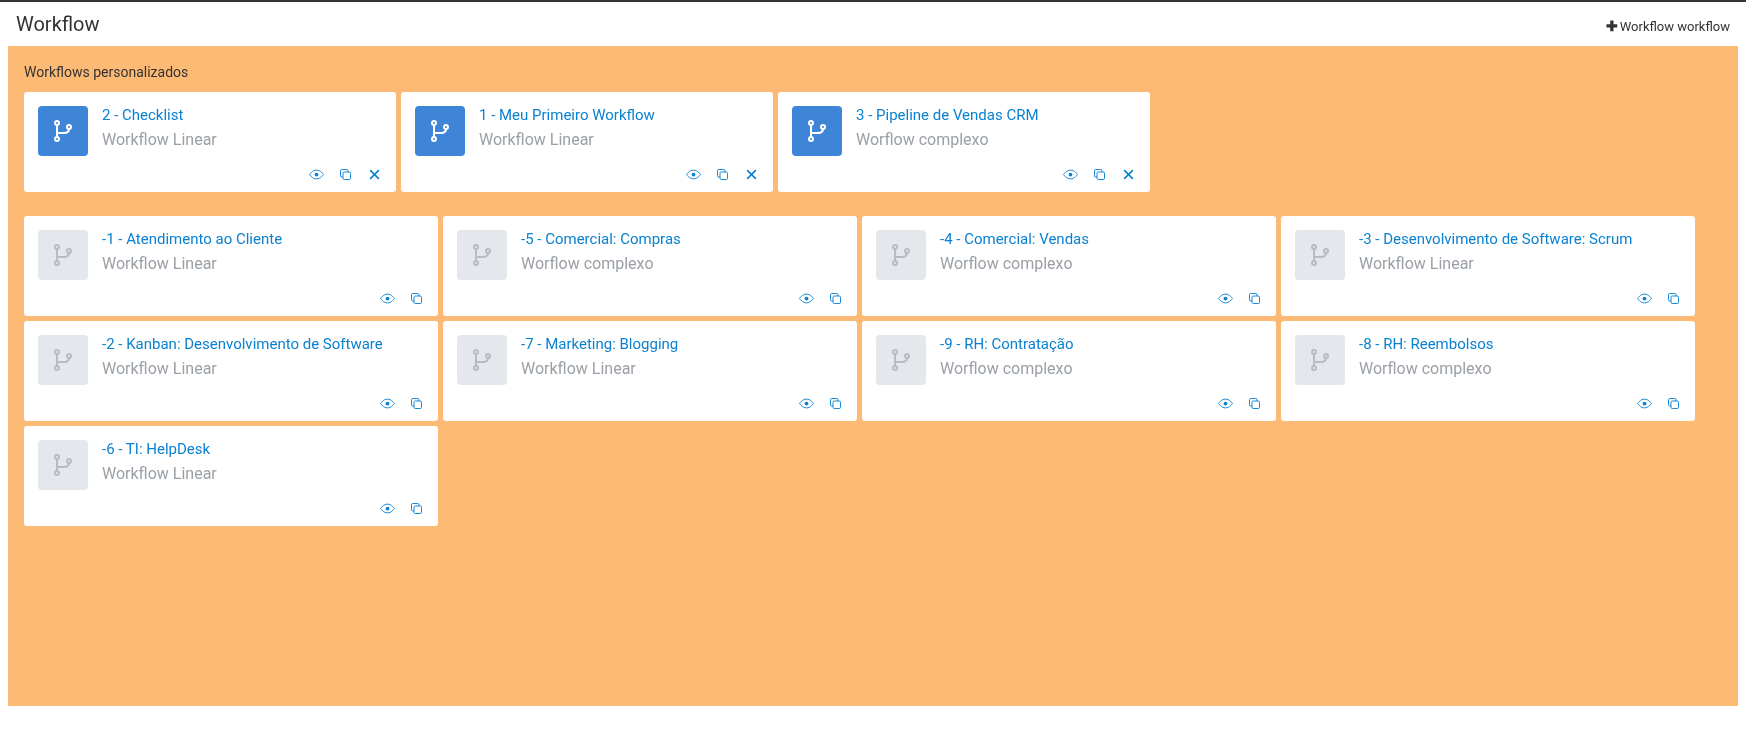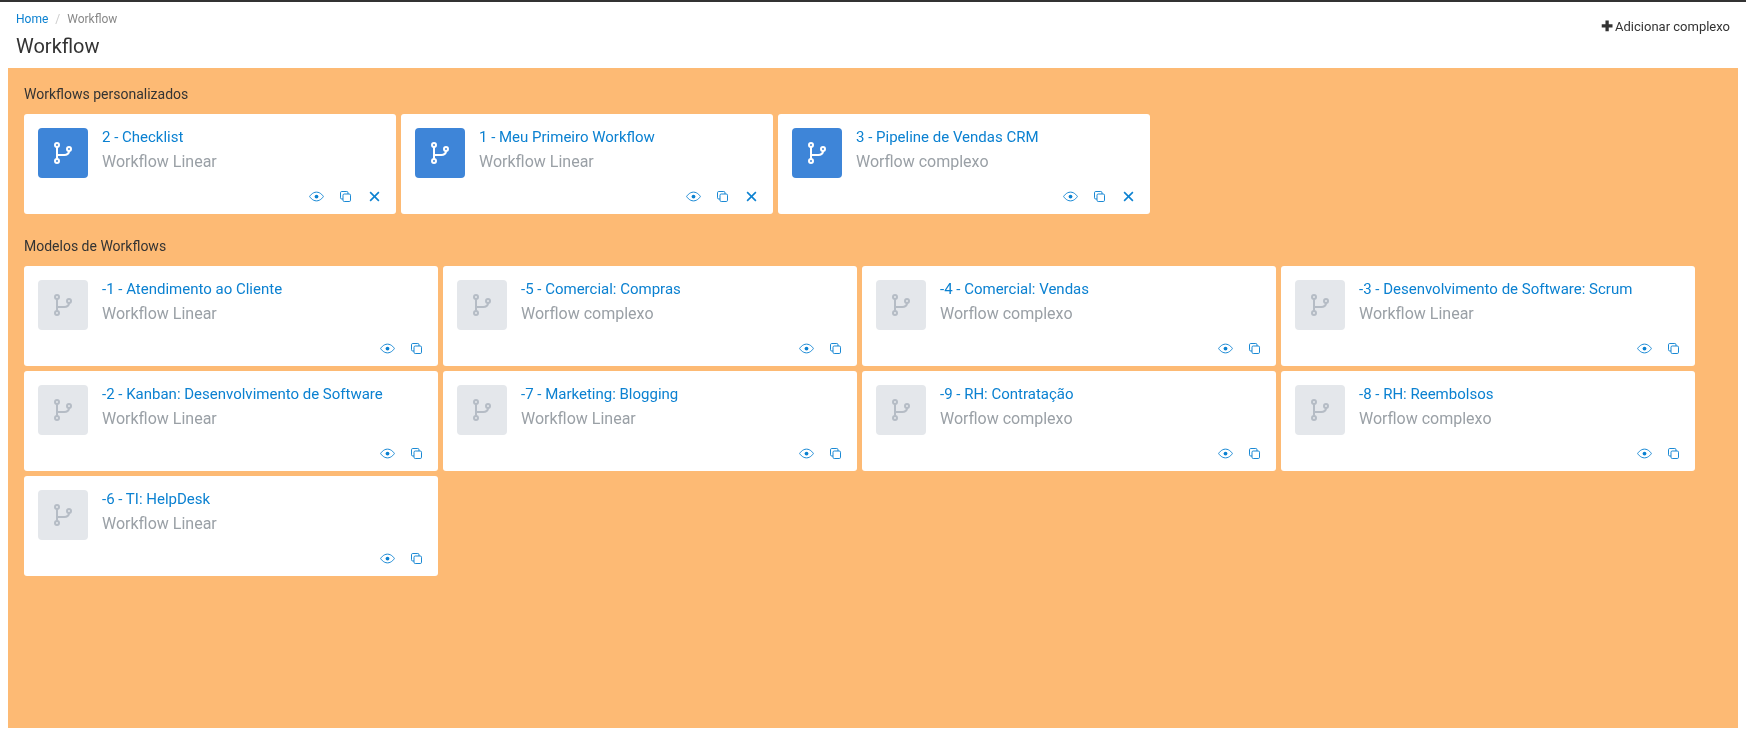--- a/index.html
+++ b/index.html
@@ -33,29 +33,24 @@
 .action-icon.eye svg { fill: none; stroke-width: 1.5; }
 .action-icon.copy svg { fill: none; stroke-width: 1.5; }
 .action-icon.delete svg { stroke-width: 2.5; }
 </style>
 </head>
 <body>
 
 <div class="top-border"></div>
 
 <div class="header-area">
-  <div class="breadcrumb">
-    <a href="#">Home</a>
-    <span class="sep">/</span>
-    <span>Workflow</span>
-  </div>
   <div class="page-title">Workflow</div>
   <div class="add-btn">
     <span class="plus">✚</span>
-    <span>Adicionar complexo</span>
+    <span>Workflow workflow</span>
   </div>
 </div>
 
 <div class="content-wrap">
 
   <div class="section-title">Workflows personalizados</div>
   <div class="card-row custom-row" id="custom-row">
       <div class="card">
         <div class="card-top">
           <div class="card-icon blue">
@@ -162,21 +157,20 @@
           <span class="action-icon delete">
             <svg viewBox="0 0 24 24">
               <line x1="5" y1="5" x2="19" y2="19"></line>
               <line x1="19" y1="5" x2="5" y2="19"></line>
             </svg>
           </span>
         </div>
       </div>
     </div>
 
-  <div class="section-title">Modelos de Workflows</div>
   <div class="card-row" id="templates-row">
       <div class="card">
         <div class="card-top">
           <div class="card-icon gray">
             <svg viewBox="0 0 24 24" stroke-width="2" stroke-linecap="round" stroke-linejoin="round">
               <circle cx="6" cy="4" r="2"></circle>
               <circle cx="6" cy="20" r="2"></circle>
               <circle cx="18" cy="8" r="2"></circle>
               <path d="M6 6v12"></path>
               <path d="M18 10c0 5-6 4-12 4" fill="none"></path>

